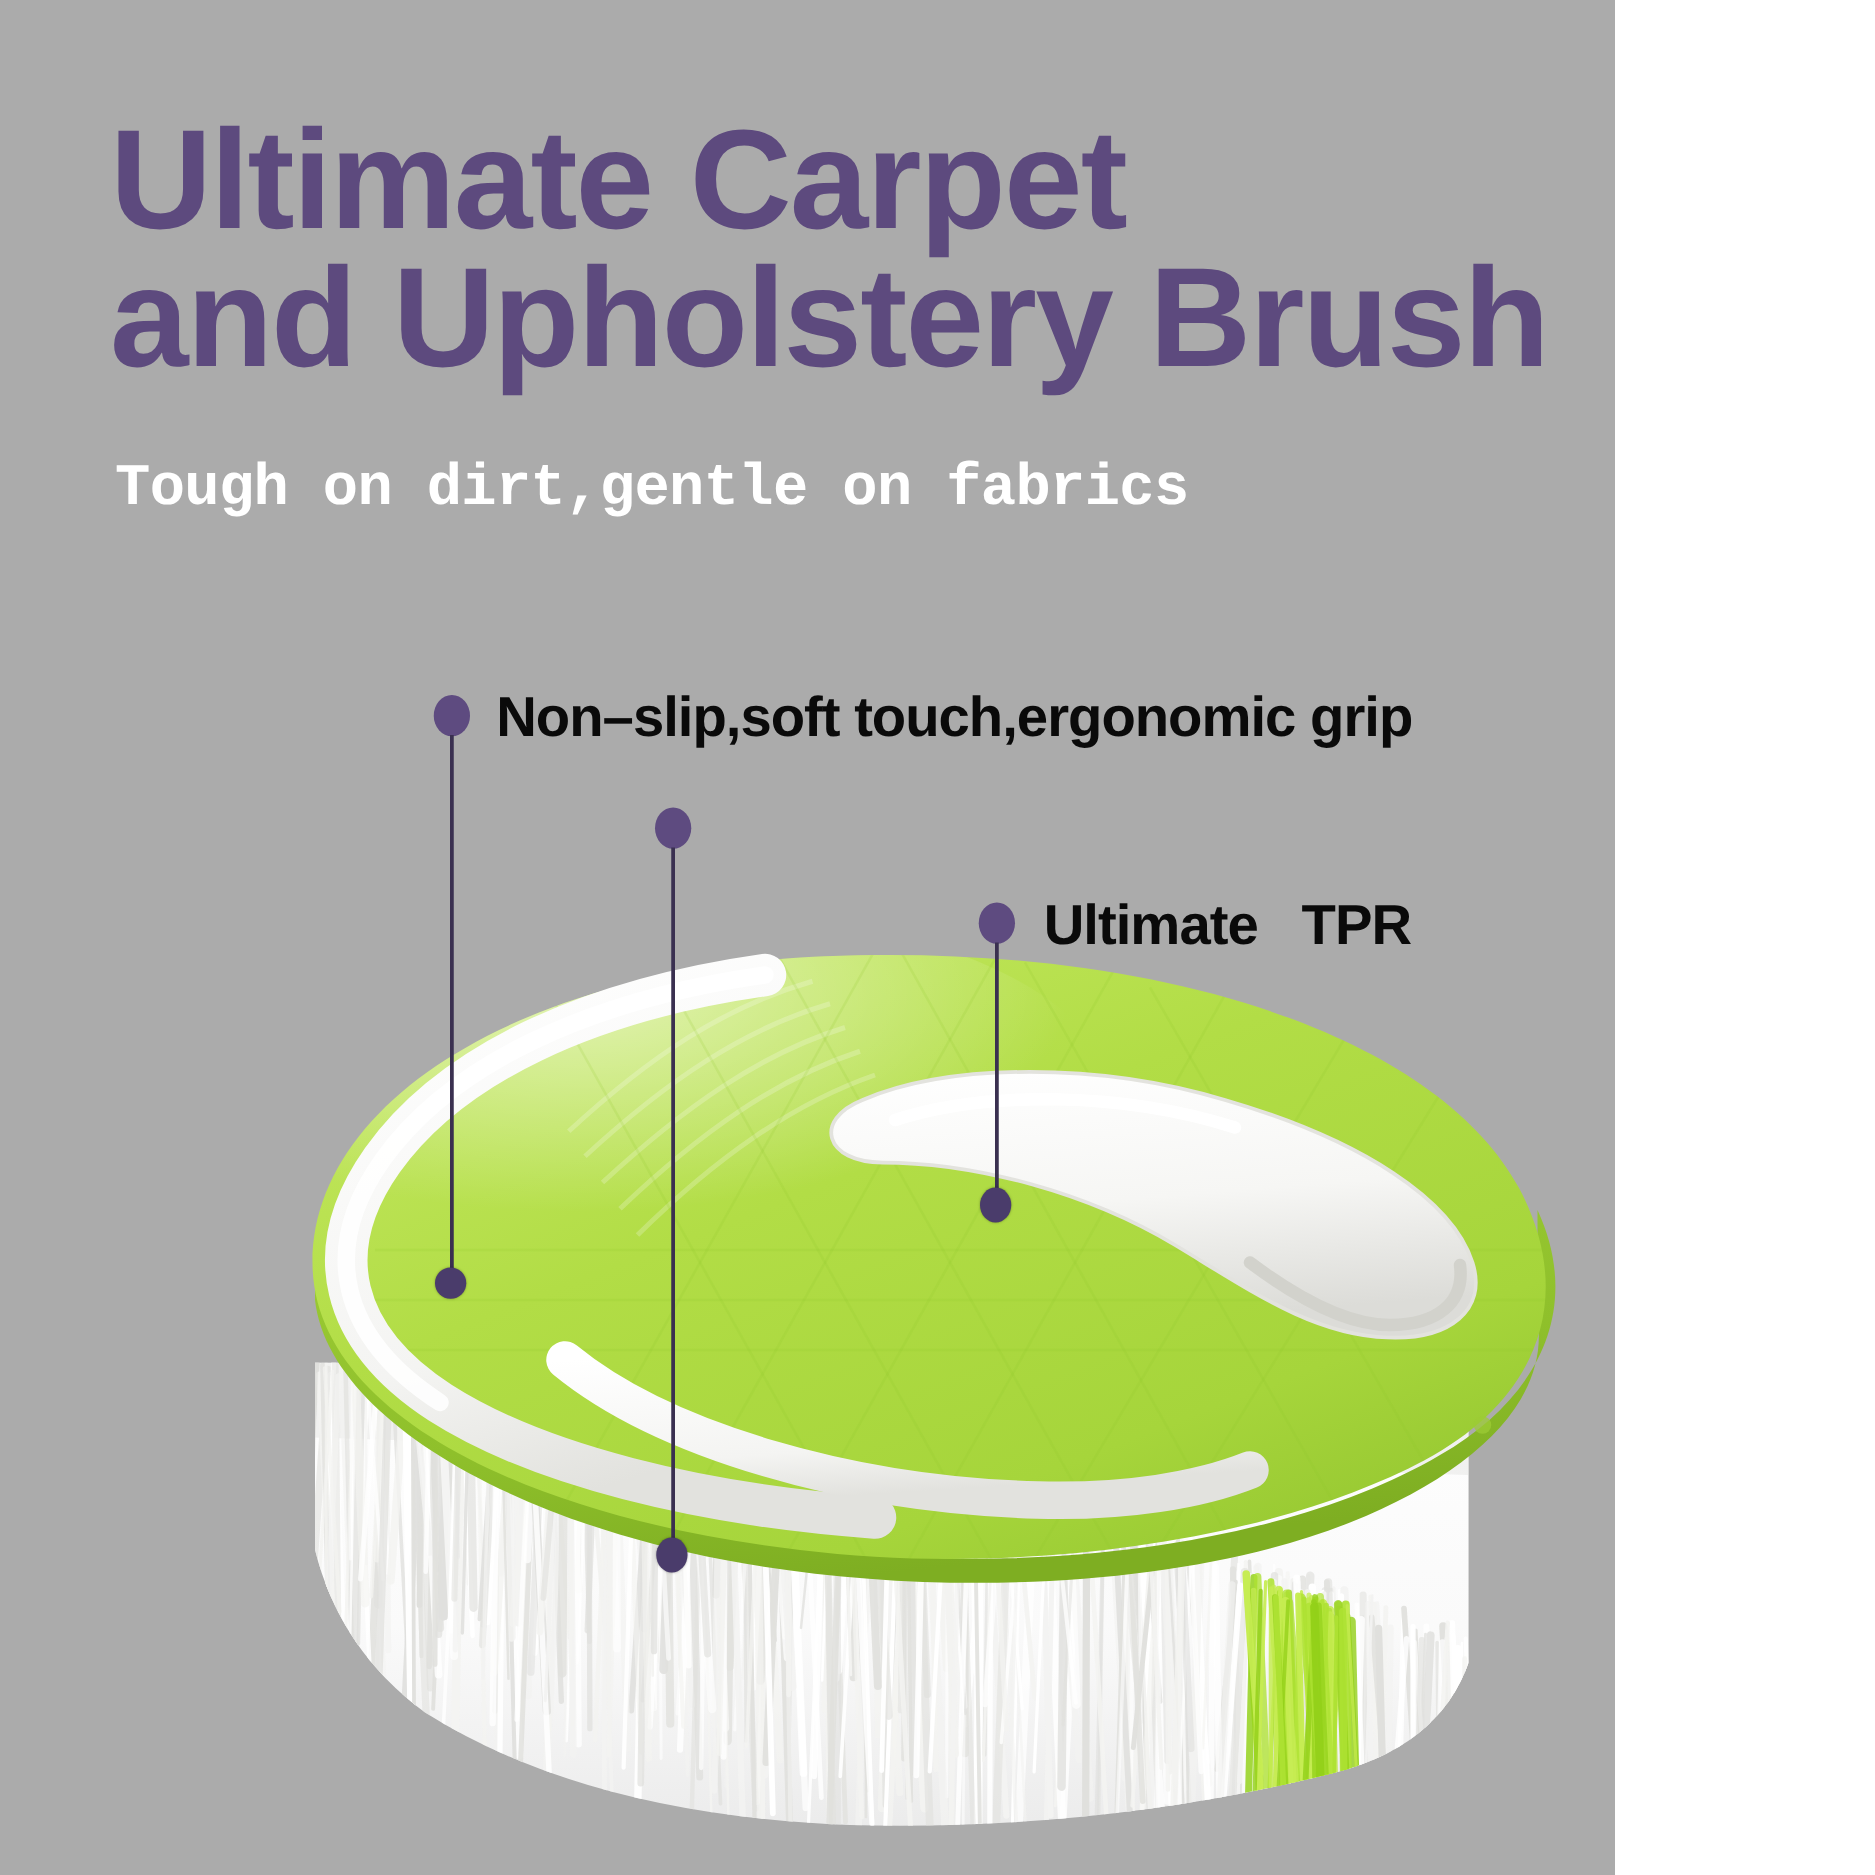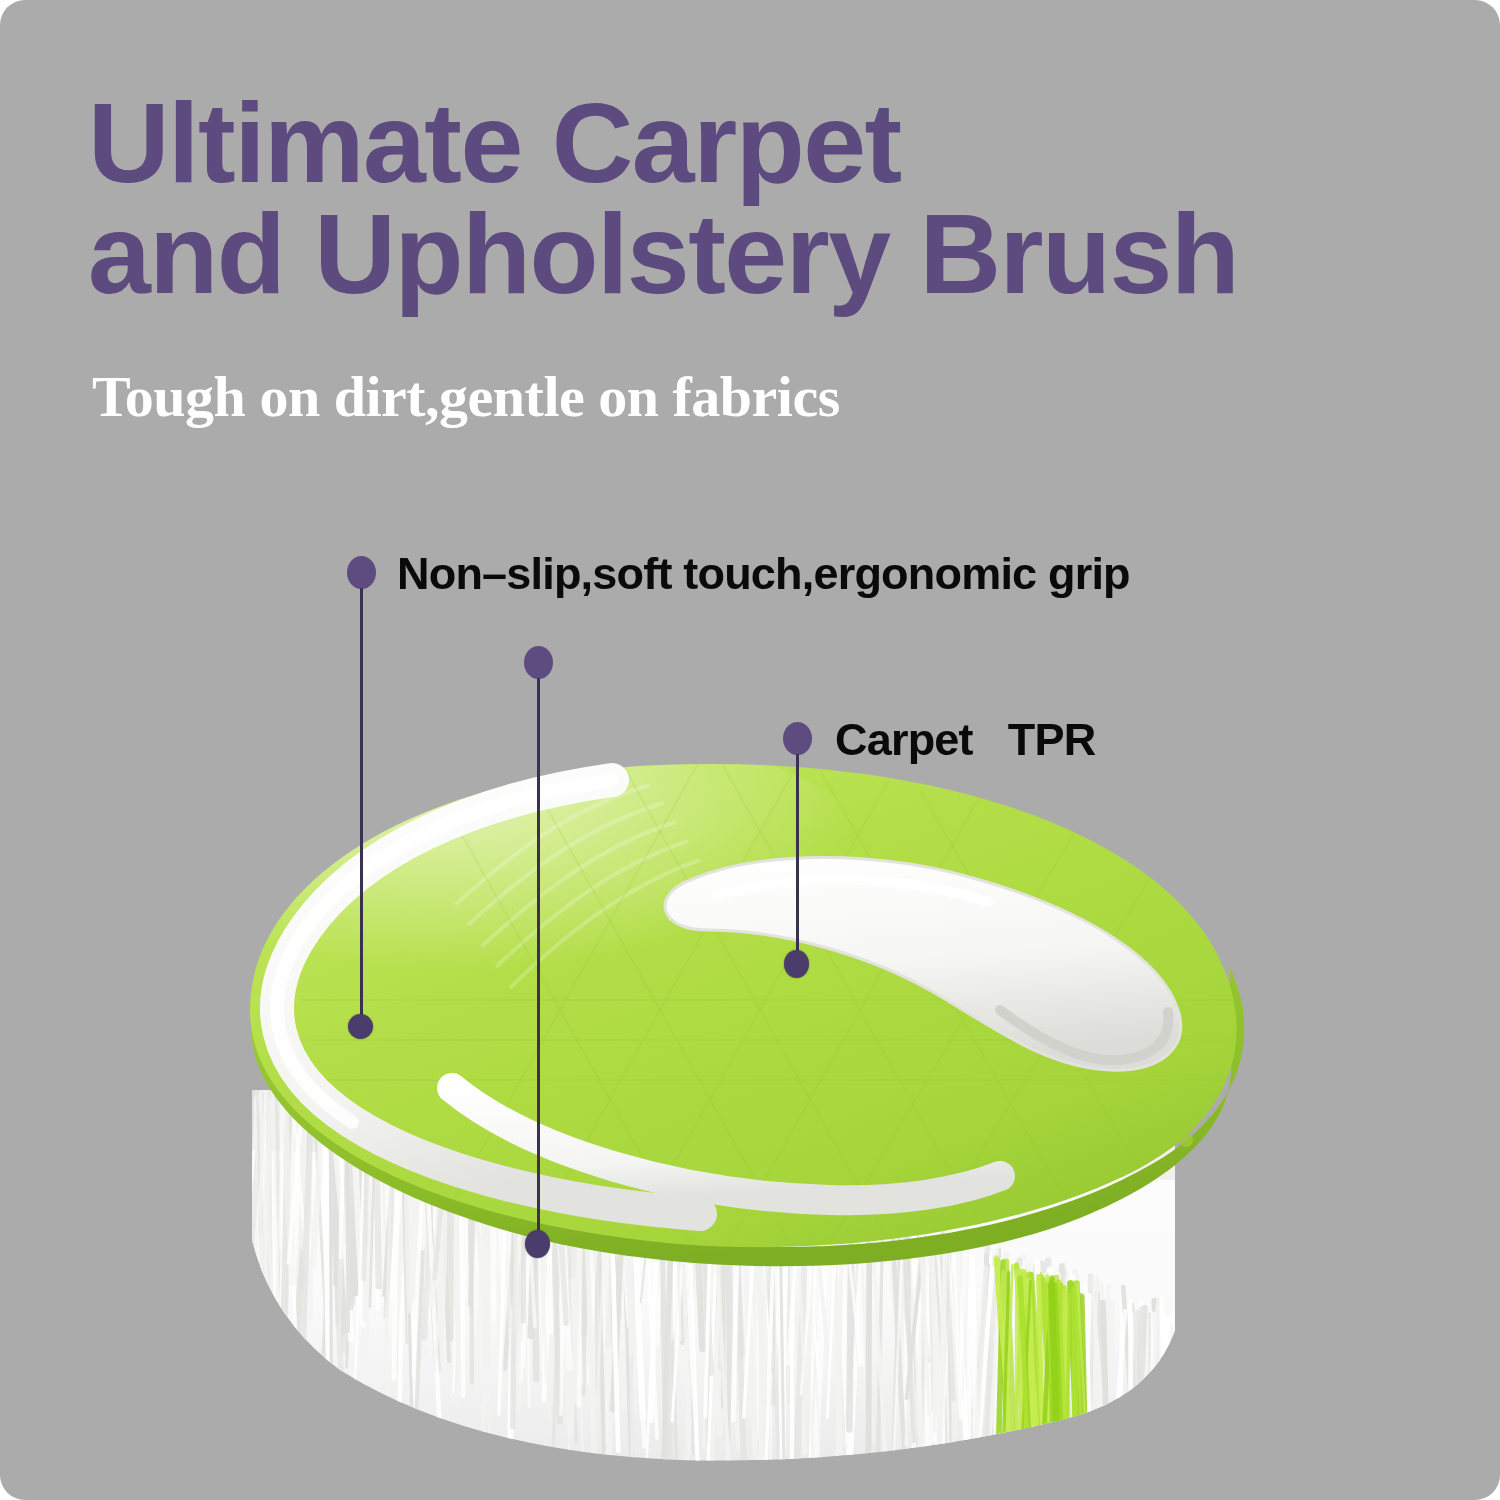--- a/index.html
+++ b/index.html
@@ -3,45 +3,44 @@
 <meta charset="utf-8">
 <style>
   * { box-sizing: border-box; margin: 0; padding: 0; }
   html, body {
     width: 1500px; height: 1500px;
     font-family: "Liberation Sans", sans-serif;
     overflow: hidden;
   }
   #stage {
     position: relative;
-    width: 1500px; height: 1500px;
+    width: 1292px; height: 1500px;
     background: #ababab;
-    border-radius: 25px;
   }
 
   
   #headline {
     position: absolute;
     left: 88px; top: 88px;
     width: 1360px;
     color: #5d4a7e;
     font-family: "Liberation Sans", sans-serif;
     font-weight: bold;
     font-size: 113px;
     line-height: 0.98;
     letter-spacing: -1.5px;
     white-space: pre-line;
   }
   #subhead {
     position: absolute;
     left: 92px; top: 368px;
     color: #ffffff;
-    font-family: Liberation Serif, serif;
+    font-family: Liberation Mono, monospace;
     font-weight: bold;
-    font-size: 58px;
+    font-size: 47px;
     letter-spacing: -0.5px;
     line-height: 1;
   }
 
   
   .callout-label {
     position: absolute;
     color: #0a0a0a;
     font-family: "Liberation Sans", sans-serif;
     font-weight: bold;
@@ -729,15 +728,15 @@
   <div class="end-dot" style="left:348px; top:1014px; width:25px; height:25px;"></div>
   <div class="callout-label" style="left:397px; top:551px;">Non–slip,soft touch,ergonomic grip</div>
 
   <div class="callout-dot" style="left:524px; top:646px; width:29px; height:33px;"></div>
   <div class="callout-line" style="left:537px; top:678px; height:560px;"></div>
   <div class="end-dot" style="left:525px; top:1230px; width:25px; height:28px;"></div>
 
   <div class="callout-dot" style="left:783px; top:722px; width:29px; height:33px;"></div>
   <div class="callout-line" style="left:796px; top:754px; height:200px;"></div>
   <div class="end-dot" style="left:784px; top:950px; width:25px; height:28px;"></div>
-  <div class="callout-label" style="left:835px; top:717px;">Carpet   TPR</div>
+  <div class="callout-label" style="left:835px; top:717px;">Ultimate   TPR</div>
 
 </div>
 
 </body></html>

